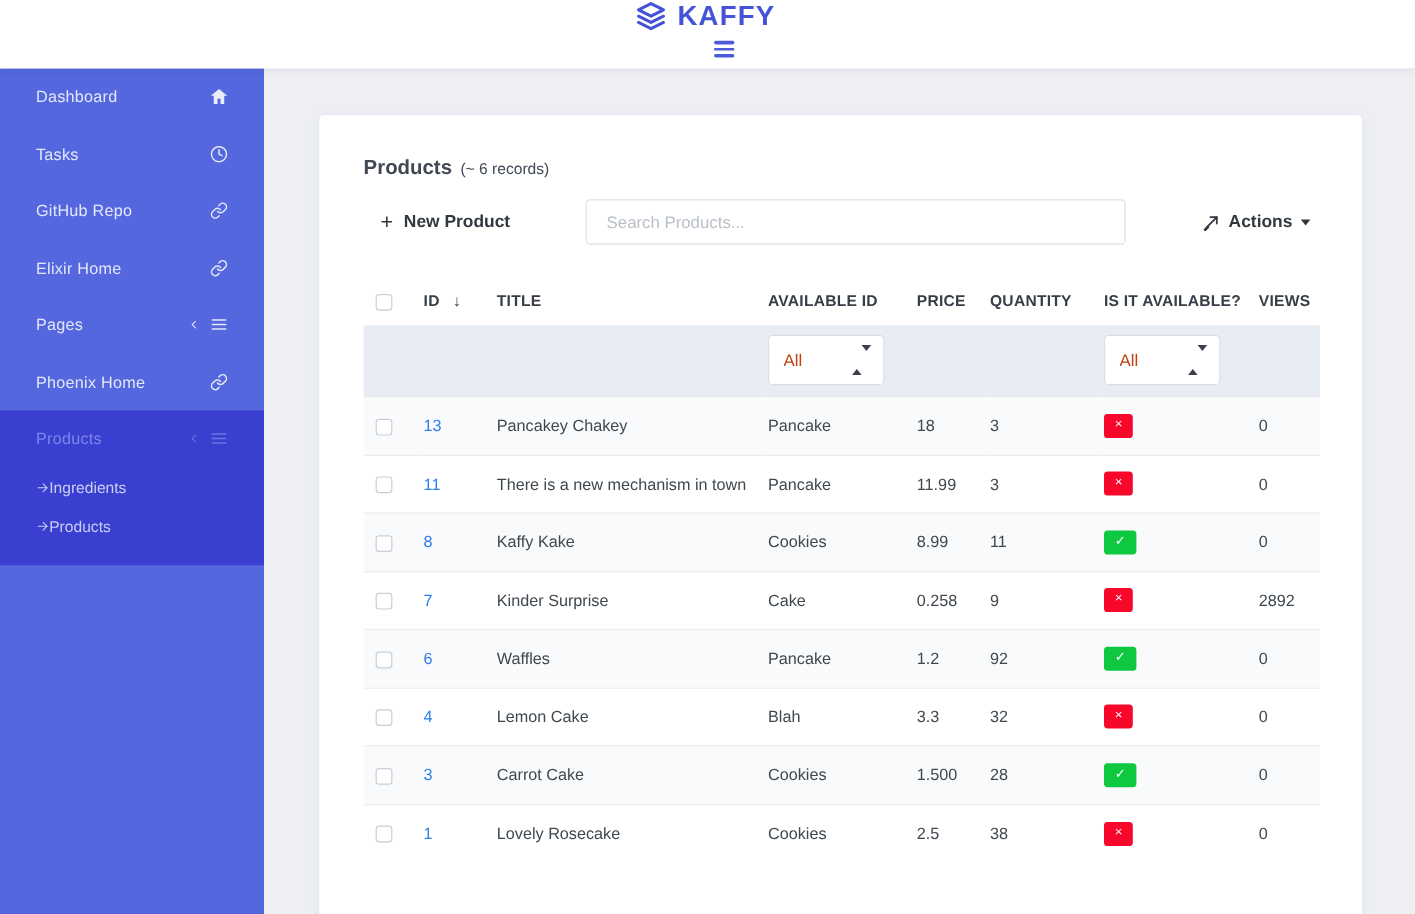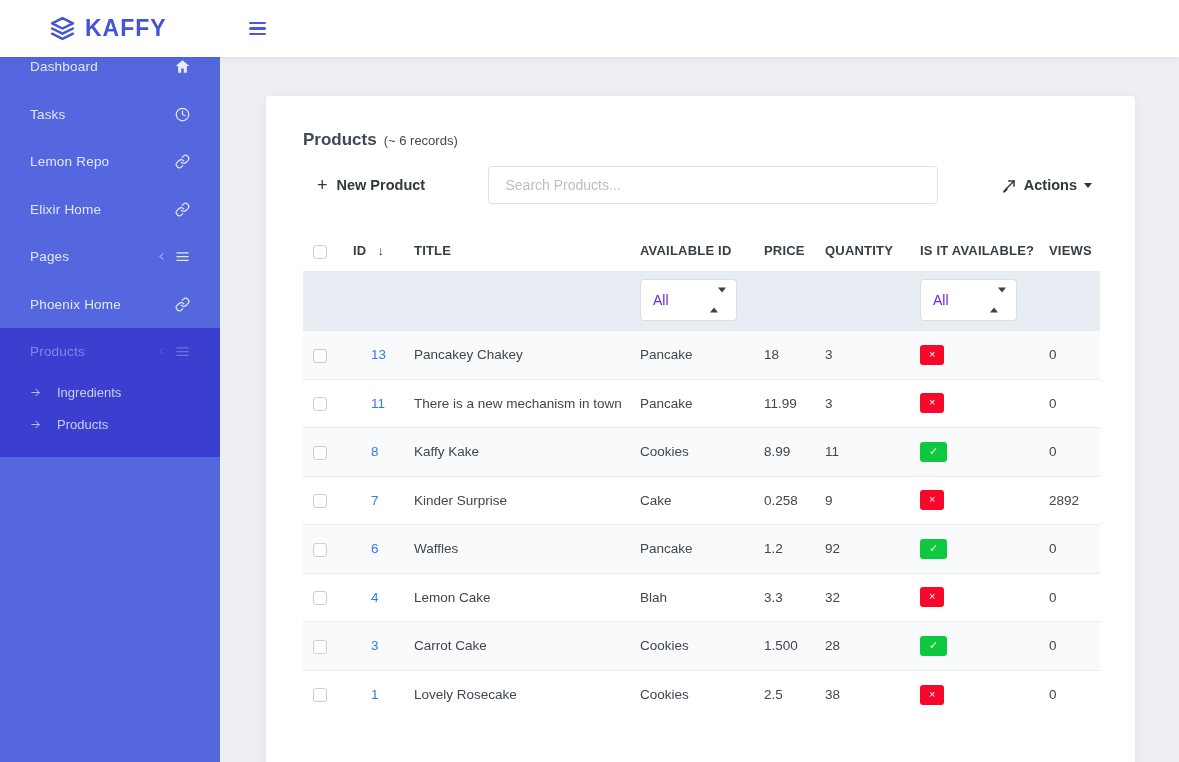--- a/index.html
+++ b/index.html
@@ -8,34 +8,34 @@
     font-family:"Liberation Sans", sans-serif;
     background:#edeff3;
     position:relative;
   }
 
   
   .navbar {
     position:absolute; top:0; left:0; width:1179px; height:57px;
     background:#ffffff; z-index:20;
     box-shadow:0 2px 6px rgba(55,65,95,.08);
-    display:flex; align-items:center;
+    display:flex; align-items:center;flex-direction:column;
   }
   .brand { display:flex; align-items:center; margin-left:50px; width:170px; }
   .brand svg { width:25px; height:25px; }
   .brand-text {
     margin-left:10px; font-size:23px; font-weight:bold; letter-spacing:1px;
     color:#4553d6;
   }
   .nav-toggle { margin-left:27px; cursor:pointer; padding:4px 2px; }
   .nav-toggle .bar { width:17px; height:2.5px; background:#4c5ad8; border-radius:2px; margin:3px 0; }
 
   
   .sidebar {
-    position:absolute; top:43px; left:0; bottom:0; width:220px;
+    position:absolute; top:57px; left:0; bottom:0; width:220px;
     background:#5467de; z-index:10;
   }
   .side-item {
     height:47.5px; display:flex; align-items:center;
     padding:0 30px; color:#e3e7fa; font-size:13.5px; letter-spacing:.2px;
     cursor:pointer;
   }
   .side-item .lbl { flex:1; }
   .side-item svg { width:15px; height:15px; stroke:#e3e7fa; fill:none; stroke-width:2; stroke-linecap:round; stroke-linejoin:round; }
   .side-item svg.filled { fill:#e9ecfb; stroke:none; }
@@ -43,21 +43,21 @@
   .icon-pair .chev { width:11px; height:11px; }
   .active-block { background:#3a3fd0; }
   .active-block > .side-item { color:#7d87ea; }
   .active-block > .side-item svg { stroke:#6b74e2; }
   .sub-list { padding:1px 0 16px 0; }
   .sub-item {
     height:32px; display:flex; align-items:center; padding:0 30px;
     color:#c9cef4; font-size:13px; cursor:pointer;
   }
   .sub-item svg { width:11px; height:11px; stroke:#c9cef4; fill:none; stroke-width:2; stroke-linecap:round; stroke-linejoin:round; }
-  .sub-item .lbl { margin-left:16px; }
+  .sub-item .lbl { }
 
   
   .main { position:absolute; top:57px; left:220px; right:0; bottom:0; padding:39px 44px 0 46px; }
   .card {
     background:#fff; border-radius:4px;
     box-shadow:0 2px 10px rgba(40,50,80,.06);
     padding:21px 35px 40px 37px;
     min-height:720px;
   }
   .card-title-row { margin-top:13px; display:flex; align-items:baseline; }
@@ -88,32 +88,32 @@
     text-align:left; font-size:13px; font-weight:bold; color:#373e47;
     padding:10px 4px 12px 4px; letter-spacing:.2px;
   }
   th.c-check, td.c-check { padding-left:10px; }
   .sort-arrow { font-weight:normal; margin-left:11px; font-size:13px; color:#373e47; }
   tr.filter-row { background:#e8edf4; height:60px; }
   tr.filter-row td { padding:0 4px; }
   .select-wrap { position:relative; display:inline-block; }
   .filter-select {
     width:97px; height:42px; border:1px solid #d9dee5; border-radius:4px;
-    background:#fff; font-size:14px; color:#6d28d9; padding:0 12px;
+    background:#fff; font-size:14px; color:#c2410c; padding:0 12px;
     appearance:none; -webkit-appearance:none; outline:none;
     font-family:"Liberation Sans", sans-serif; cursor:pointer;
   }
   .updown { position:absolute; right:11px; top:50%; transform:translateY(-50%); pointer-events:none; }
   .updown .t-up { width:0;height:0;border-left:4px solid transparent;border-right:4px solid transparent;border-bottom:5px solid #3a414a;margin-bottom:2px; }
   .updown .t-dn { width:0;height:0;border-left:4px solid transparent;border-right:4px solid transparent;border-top:5px solid #3a414a; }
 
   tbody tr { height:48.5px; border-top:1px solid #e9ecef; }
   tbody tr:nth-child(odd) { background:#f9fafb; }
   td { font-size:13.5px; color:#3f474f; padding:0 4px; }
-  .id-link { color:#2d7deb; text-decoration:none; cursor:pointer;margin-left:18px; }
+  .id-link { color:#2d7deb; text-decoration:none; cursor:pointer; }
   input[type="checkbox"] {
     appearance:none; -webkit-appearance:none;
     width:14px; height:14px; border:1px solid #c9cfd6; border-radius:3px;
     background:#fff; cursor:pointer; vertical-align:middle; margin:0;
   }
   .badge {
     display:inline-block; padding:4px 9px 5px 9px; border-radius:3px;
     color:#fff; font-size:11px; line-height:11px;
   }
   .badge-no  { background:#f7082b; }
@@ -151,21 +151,21 @@
 
   <div class="side-item">
     <span class="lbl">Tasks</span>
     <svg viewBox="0 0 24 24">
       <circle cx="12" cy="12" r="10"></circle>
       <polyline points="12 6 12 12 16 14"></polyline>
     </svg>
   </div>
 
   <div class="side-item">
-    <span class="lbl">Lemon Repo</span>
+    <span class="lbl">GitHub Repo</span>
     <svg viewBox="0 0 24 24">
       <path d="M10 13a5 5 0 0 0 7.54.54l3-3a5 5 0 0 0-7.07-7.07l-1.72 1.71"></path>
       <path d="M14 11a5 5 0 0 0-7.54-.54l-3 3a5 5 0 0 0 7.07 7.07l1.71-1.71"></path>
     </svg>
   </div>
 
   <div class="side-item">
     <span class="lbl">Elixir Home</span>
     <svg viewBox="0 0 24 24">
       <path d="M10 13a5 5 0 0 0 7.54.54l3-3a5 5 0 0 0-7.07-7.07l-1.72 1.71"></path>

